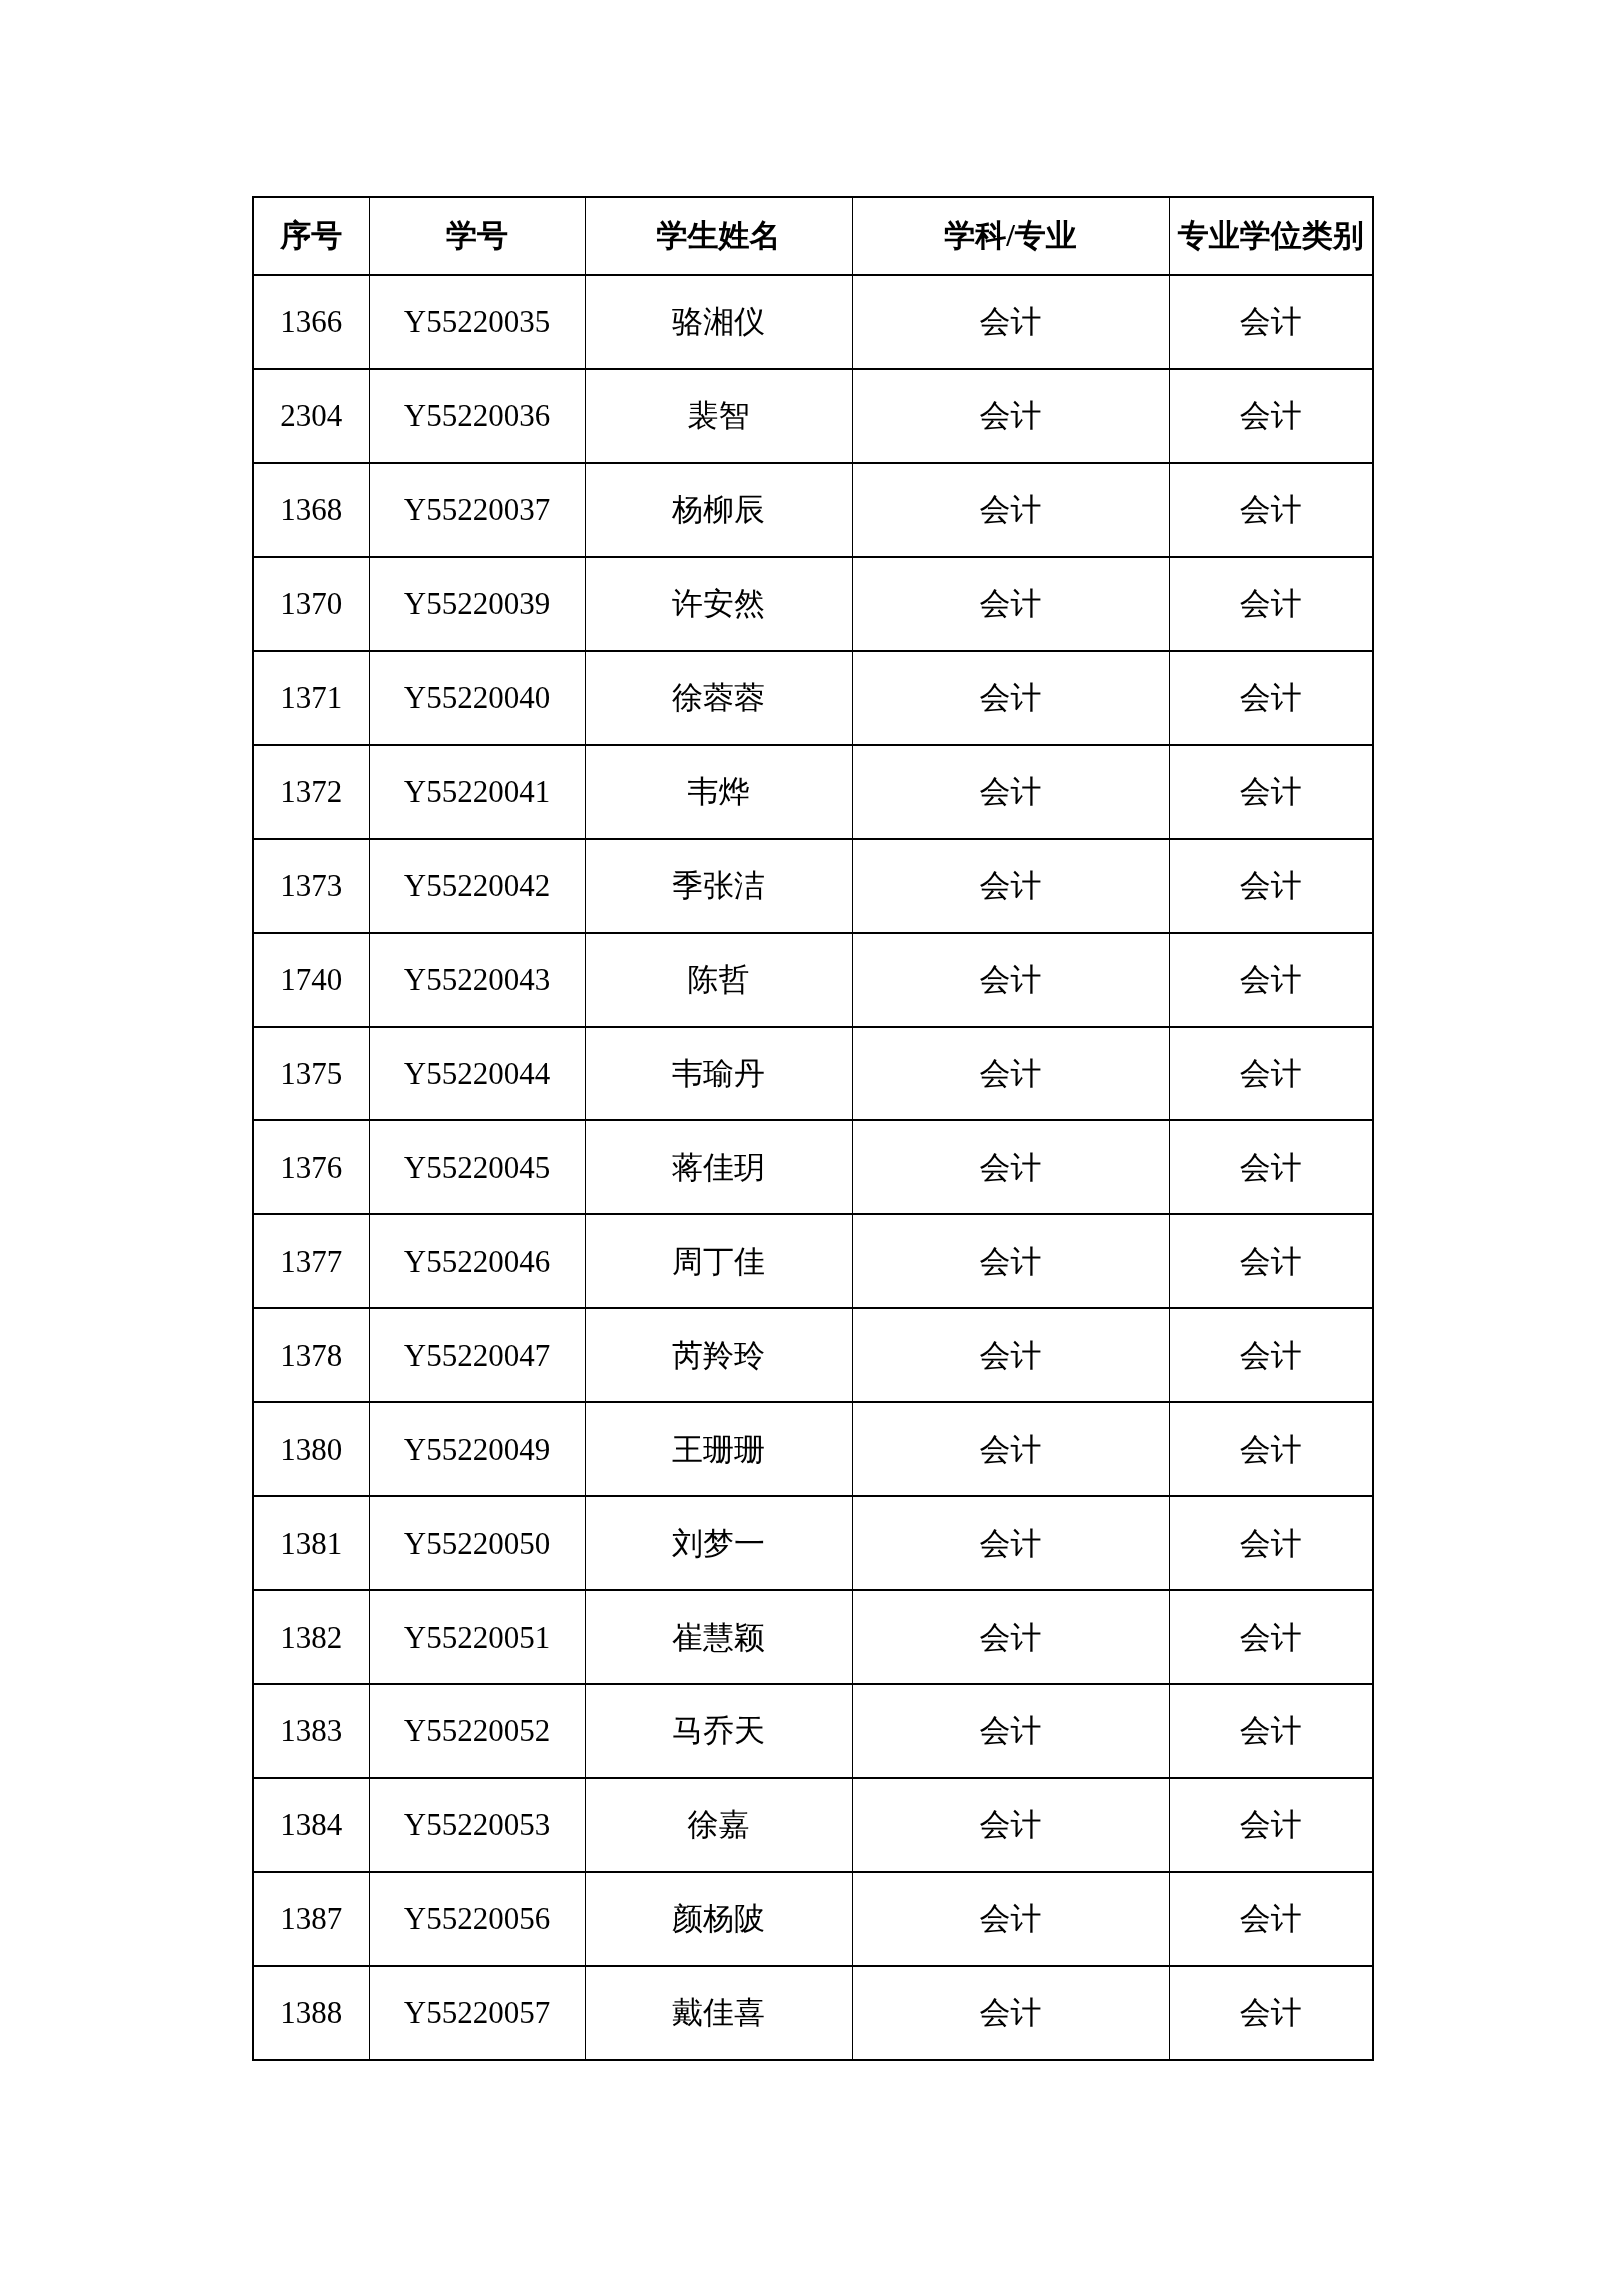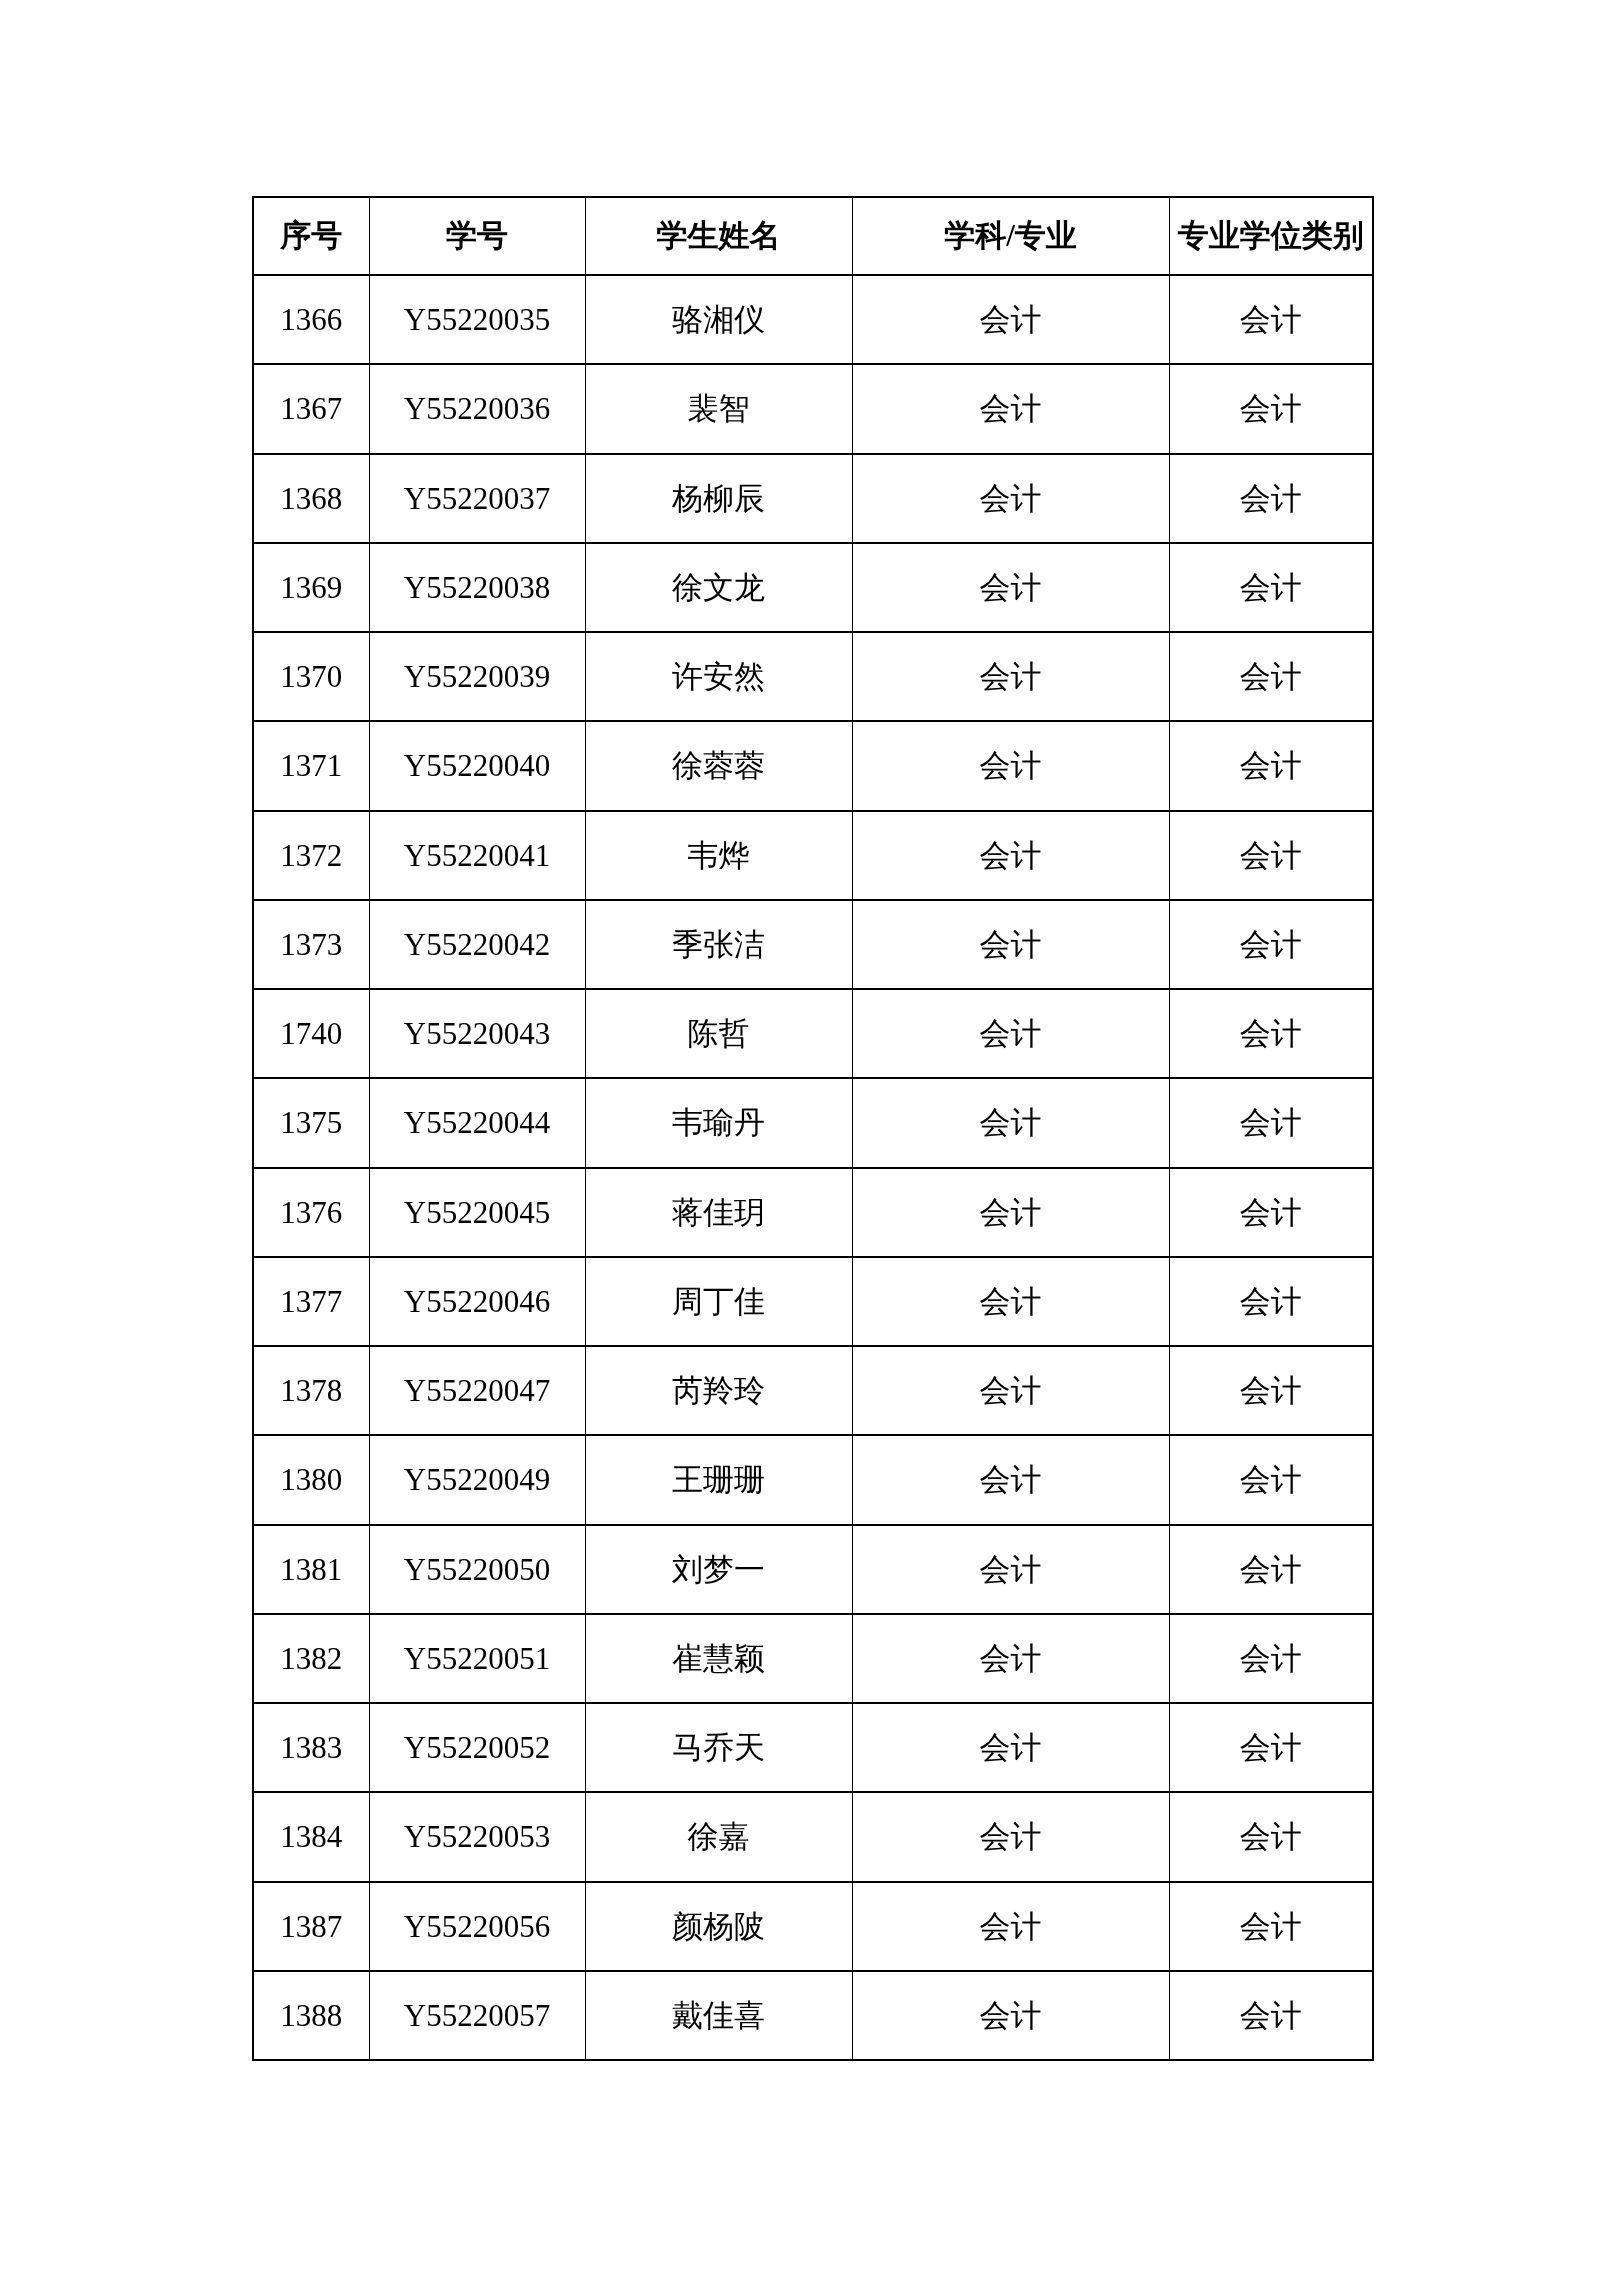--- a/index.html
+++ b/index.html
@@ -76,37 +76,30 @@
     </thead>
     <tbody id="roster-body">
         <tr>
           <td>1366</td>
           <td>Y55220035</td>
           <td>骆湘仪</td>
           <td>会计</td>
           <td>会计</td>
         </tr>
         <tr>
-          <td>1367</td>
+          <td>2304</td>
           <td>Y55220036</td>
           <td>裴智</td>
           <td>会计</td>
           <td>会计</td>
         </tr>
         <tr>
           <td>1368</td>
           <td>Y55220037</td>
           <td>杨柳辰</td>
-          <td>会计</td>
-          <td>会计</td>
-        </tr>
-        <tr>
-          <td>1369</td>
-          <td>Y55220038</td>
-          <td>徐文龙</td>
           <td>会计</td>
           <td>会计</td>
         </tr>
         <tr>
           <td>1370</td>
           <td>Y55220039</td>
           <td>许安然</td>
           <td>会计</td>
           <td>会计</td>
         </tr>

